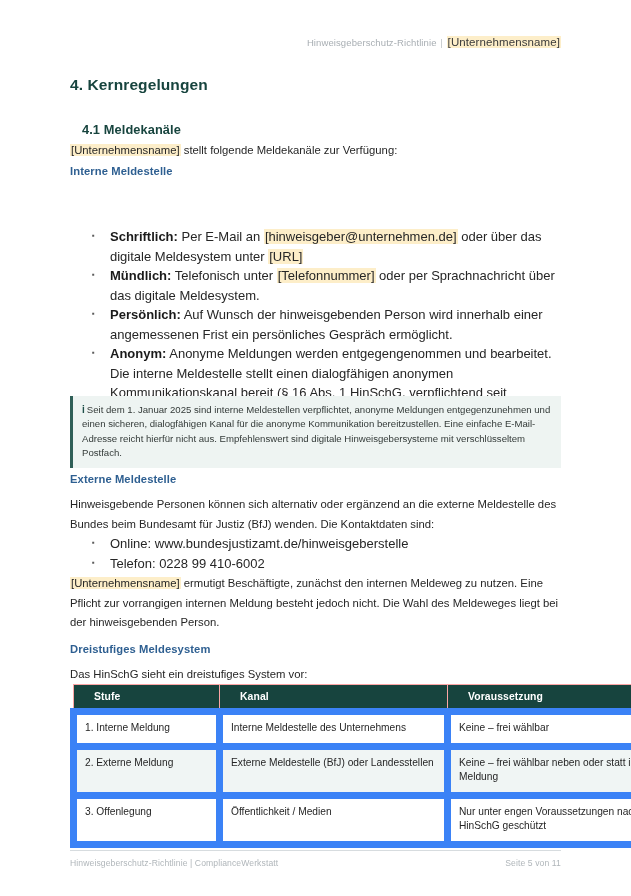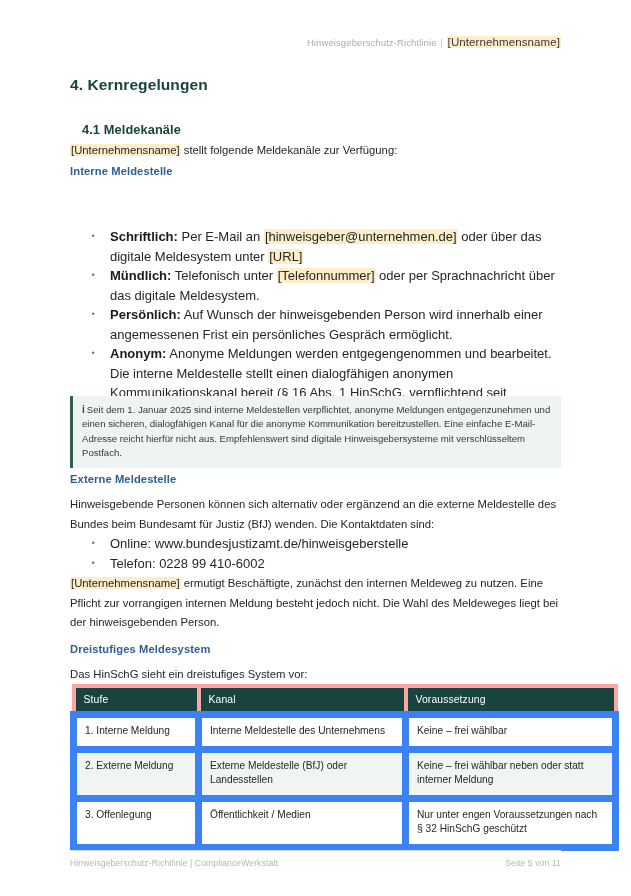--- a/index.html
+++ b/index.html
@@ -131,24 +131,24 @@
   
   table.grid {
     border-collapse: collapse;
     width: 482px;
     table-layout: fixed;
     font-size: 10.2px;
   }
   table.grid th {
     background: #17443e;
     color: #ffffff;
-    font-weight: normal;
+    font-weight: bold;
     text-align: left;
-    padding: 6px 8px;
-    border: 4px solid #fca5a5;
+    padding: 6px 20px;
+    border: 1px solid #fca5a5;
     font-size: 10.4px;
     letter-spacing: .1px;
   }
   table.grid td {
     border: 7px solid #3b82f6;
     padding: 6px 8px 7px 8px;
     vertical-align: top;
     line-height: 14.5px;
     color: #262626;
     background: #ffffff;

